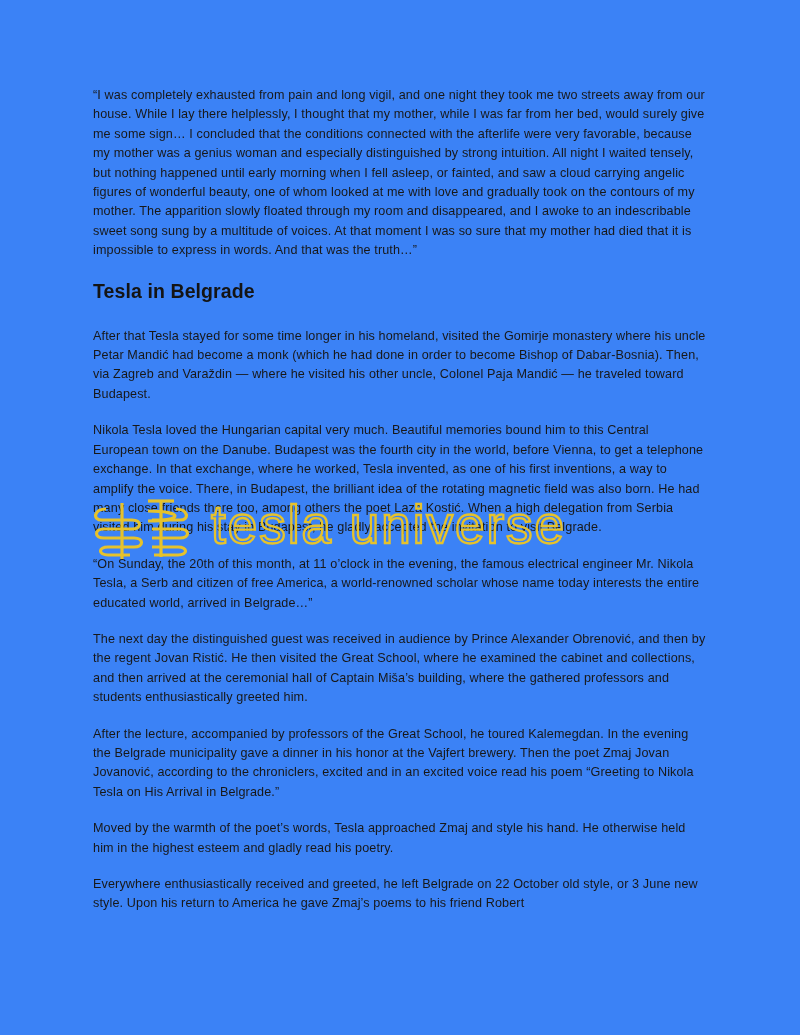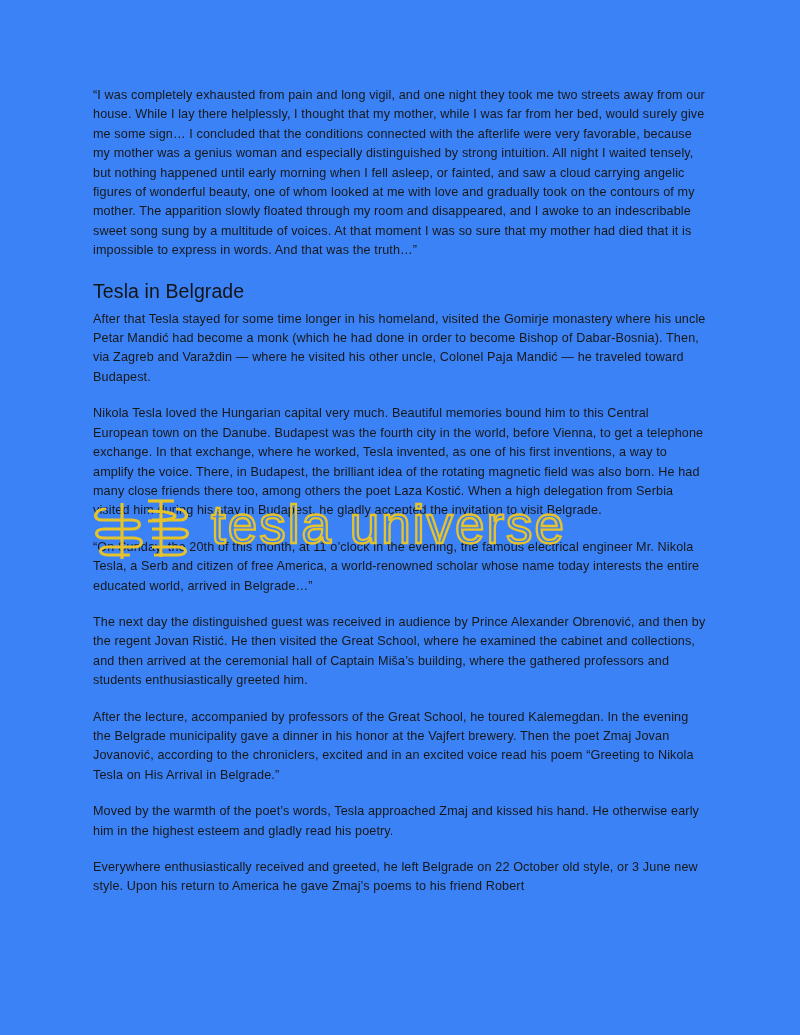--- a/index.html
+++ b/index.html
@@ -35,24 +35,24 @@
   p.para {
     margin: 0 0 17px 0;
     font-size: 12.6px;
     line-height: 19.4px;
     color: #181818;
     text-align: left;
     letter-spacing: 0.01em;
   }
 
   h2.section-heading {
-    margin: 12px 0 6px 0;
+    margin: 12px 0 23px 0;
     font-size: 19.5px;
     line-height: 26px;
-    font-weight: 400;
+    font-weight: 700;
     color: #141414;
     letter-spacing: 0.005em;
   }
 
   
   .watermark {
     position: absolute;
     left: 88px;
     top: 489px;
     width: 625px;
@@ -83,21 +83,21 @@
     <p class="para">After that Tesla stayed for some time longer in his homeland, visited the Gomirje monastery where his uncle Petar Mandić had become a monk (which he had done in order to become Bishop of Dabar-Bosnia). Then, via Zagreb and Varaždin — where he visited his other uncle, Colonel Paja Mandić — he traveled toward Budapest.</p>
 
     <p class="para">Nikola Tesla loved the Hungarian capital very much. Beautiful memories bound him to this Central European town on the Danube. Budapest was the fourth city in the world, before Vienna, to get a telephone exchange. In that exchange, where he worked, Tesla invented, as one of his first inventions, a way to amplify the voice. There, in Budapest, the brilliant idea of the rotating magnetic field was also born. He had many close friends there too, among others the poet Laza Kostić. When a high delegation from Serbia visited him during his stay in Budapest, he gladly accepted the invitation to visit Belgrade.</p>
 
     <p class="para">“On Sunday, the 20th of this month, at 11 o’clock in the evening, the famous electrical engineer Mr. Nikola Tesla, a Serb and citizen of free America, a world-renowned scholar whose name today interests the entire educated world, arrived in Belgrade…”</p>
 
     <p class="para">The next day the distinguished guest was received in audience by Prince Alexander Obrenović, and then by the regent Jovan Ristić. He then visited the Great School, where he examined the cabinet and collections, and then arrived at the ceremonial hall of Captain Miša’s building, where the gathered professors and students enthusiastically greeted him.</p>
 
     <p class="para">After the lecture, accompanied by professors of the Great School, he toured Kalemegdan. In the evening the Belgrade municipality gave a dinner in his honor at the Vajfert brewery. Then the poet Zmaj Jovan Jovanović, according to the chroniclers, excited and in an excited voice read his poem “Greeting to Nikola Tesla on His Arrival in Belgrade.”</p>
 
-    <p class="para">Moved by the warmth of the poet’s words, Tesla approached Zmaj and kissed his hand. He otherwise early him in the highest esteem and gladly read his poetry.</p>
+    <p class="para">Moved by the warmth of the poet’s words, Tesla approached Zmaj and style his hand. He otherwise held him in the highest esteem and gladly read his poetry.</p>
 
     <p class="para">Everywhere enthusiastically received and greeted, he left Belgrade on 22 October old style, or 3 June new style. Upon his return to America he gave Zmaj’s poems to his friend Robert</p>
 
   </div>
 
   <div class="watermark">
     <svg viewBox="0 0 625 76" xmlns="http://www.w3.org/2000/svg">
       <g fill="none" stroke="#E6C22B" stroke-width="3.2">
 
         <path d="M18 20 C6 20 4 31 14 31 L44 31"></path>

